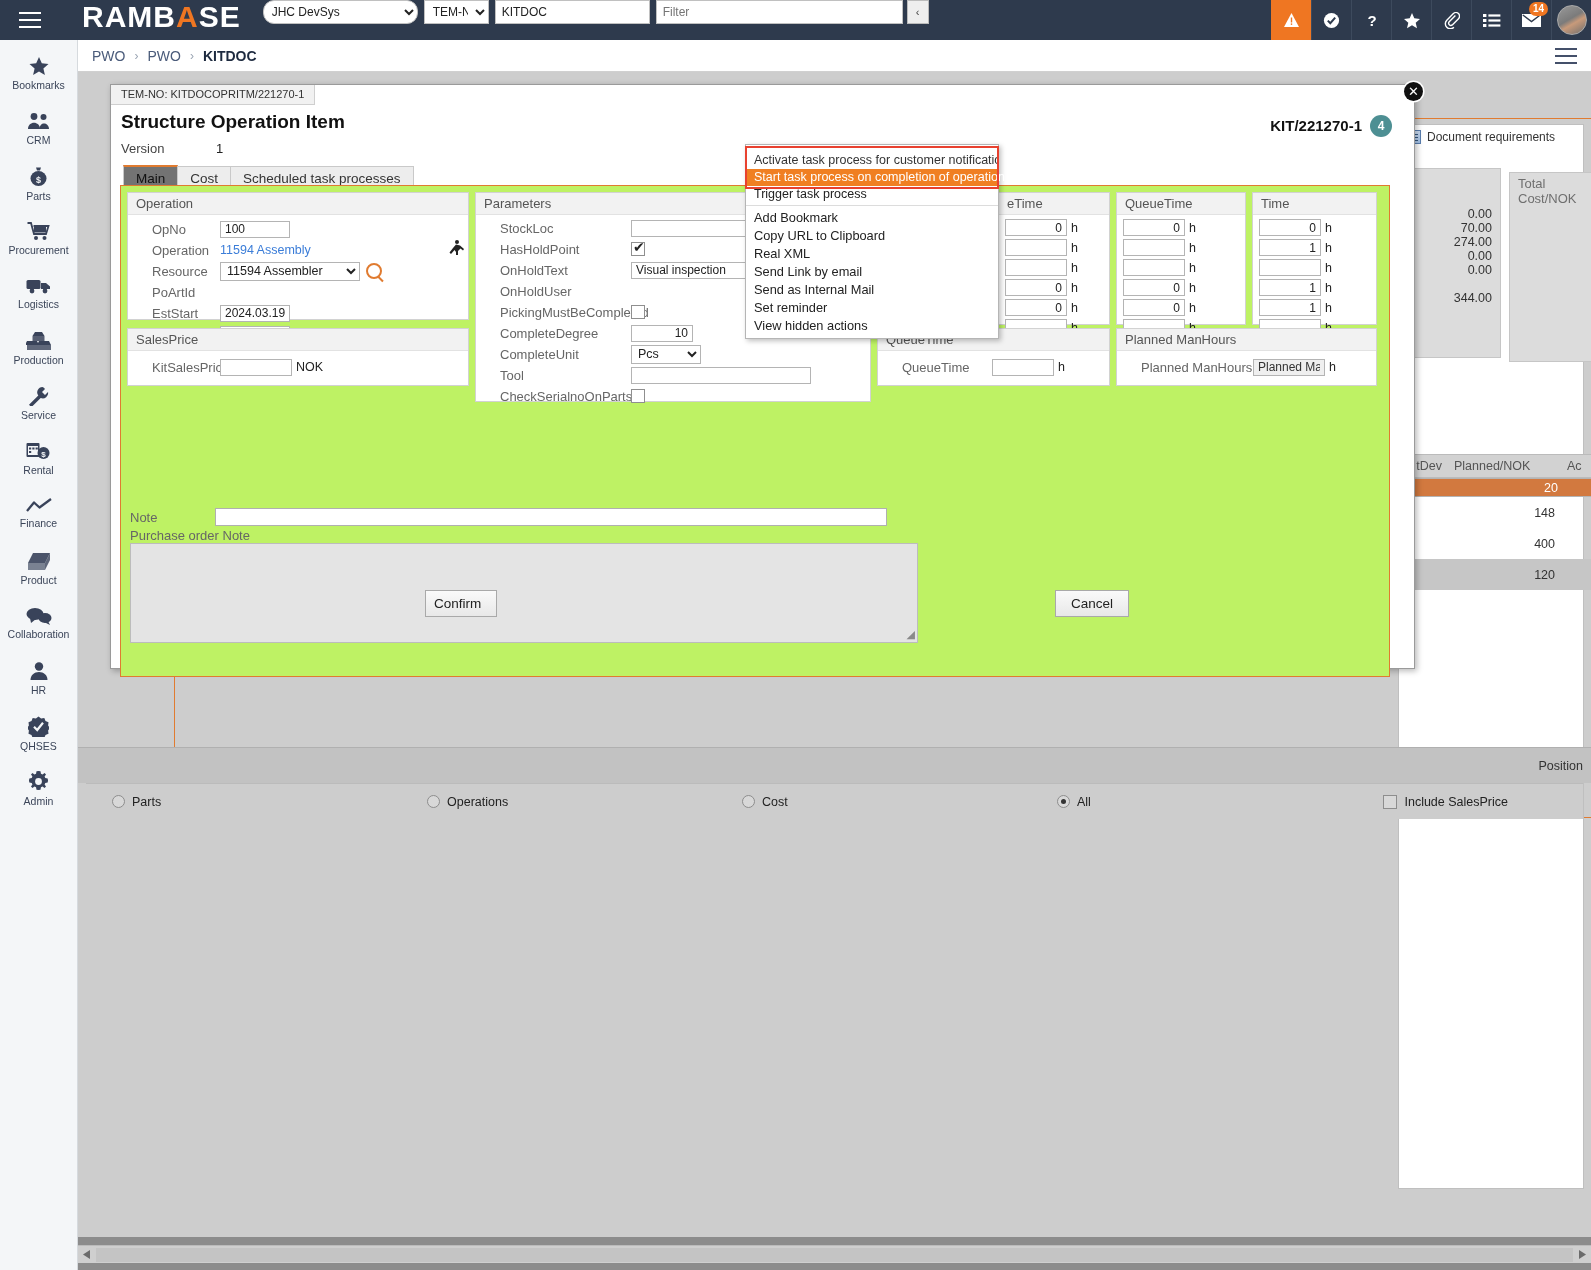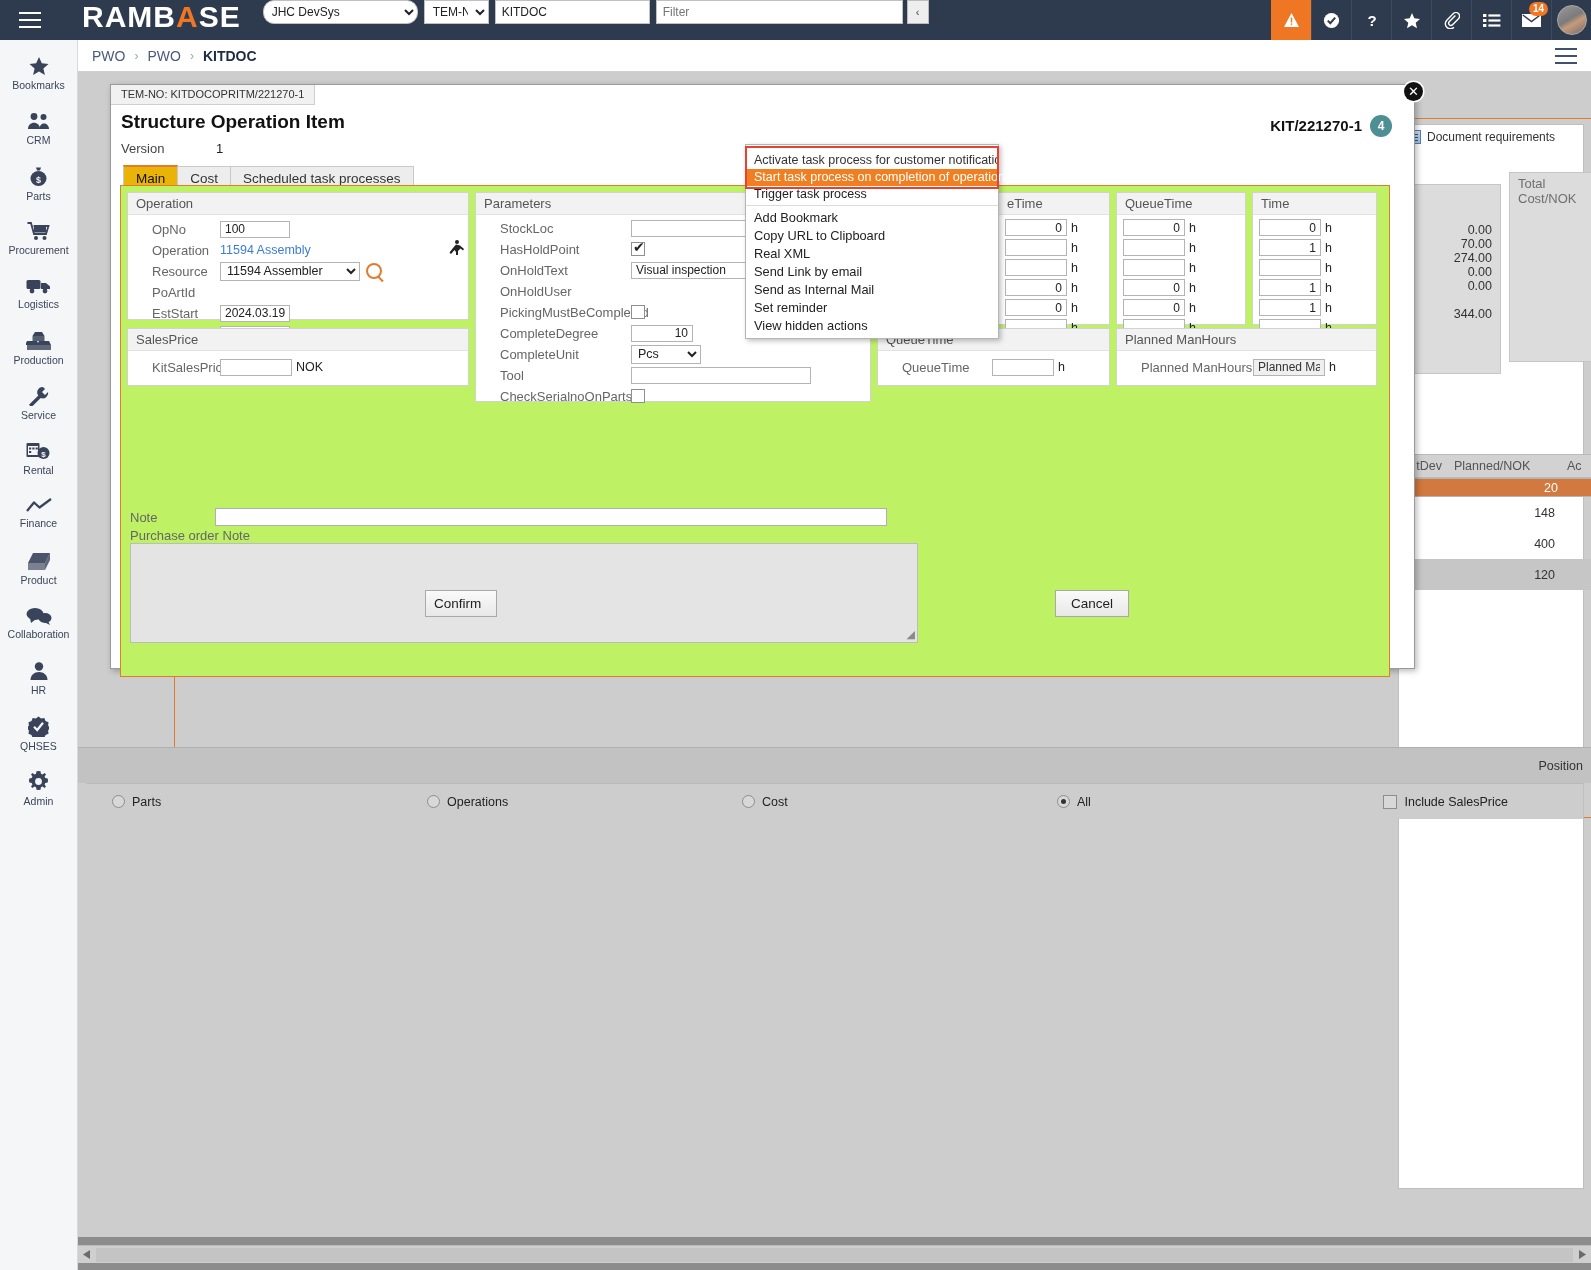--- a/index.html
+++ b/index.html
@@ -183,21 +183,21 @@
     justify-content:center; font-weight:bold;
   }
   .ver-row { position:absolute; left:10px; top:56px; font-size:13px; color:#444; }
   .ver-row .vv { margin-left:48px; color:#222; }
 
   .tabs { position:absolute; left:12px; top:80px; display:flex; align-items:flex-end; }
   .tab {
     border:1px solid #c9c9c9; background:#ededed; color:#333; font-size:13.5px;
     padding:4px 12px 5px 12px; margin-right:-1px; cursor:pointer;
   }
-  .tab.active { background:#eab308; border-bottom:1px solid #fff; border-top:2px solid #e07b30; color:#111; }
+  .tab.active { background:#737373; border-bottom:1px solid #fff; border-top:2px solid #e07b30; color:#111; }
 
   .body-frame {
     position:absolute; left:9px; top:100px; width:1270px; height:492px;
     border:1px solid #e07b30; background:#bef264;
   }
 
   
   .gbox { position:absolute; background:#fff; border:1px solid #d2d2d2; }
   .gbox-title {
     height:22px; background:#f2f2f2; border-bottom:1px solid #e2e2e2;
@@ -486,21 +486,21 @@
   <div id="content">
     <div class="orange-frame"></div>
 
     <div id="doc-panel">
       <div class="doc-req">
         <span class="doc-ico"></span>
         <span>Document requirements</span>
       </div>
     </div>
 
-    <div class="bg-costbox" style="left:1335px; top:112px; width:88px; height:190px;">
+    <div class="bg-costbox" style="left:1335px; top:96px; width:88px; height:190px;">
       <div style="padding:38px 8px 0 0;">
         <div class="bg-num">0.00</div>
         <div class="bg-num">70.00</div>
         <div class="bg-num">274.00</div>
         <div class="bg-num">0.00</div>
         <div class="bg-num">0.00</div>
         <div class="bg-num" style="margin-top:14px;">344.00</div>
       </div>
     </div>
     <div class="bg-costbox" style="left:1431px; top:100px; width:125px; height:190px;">

